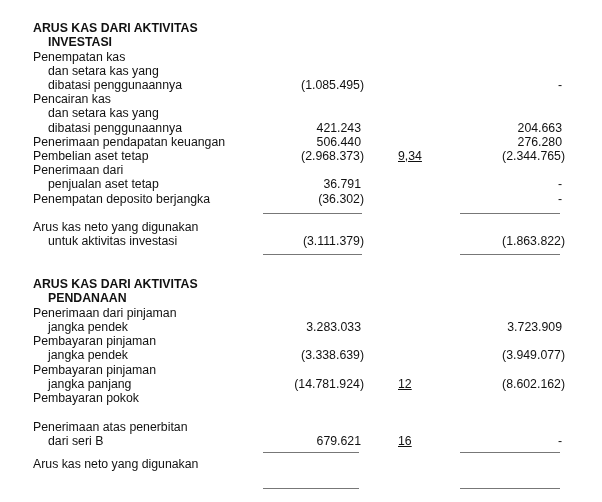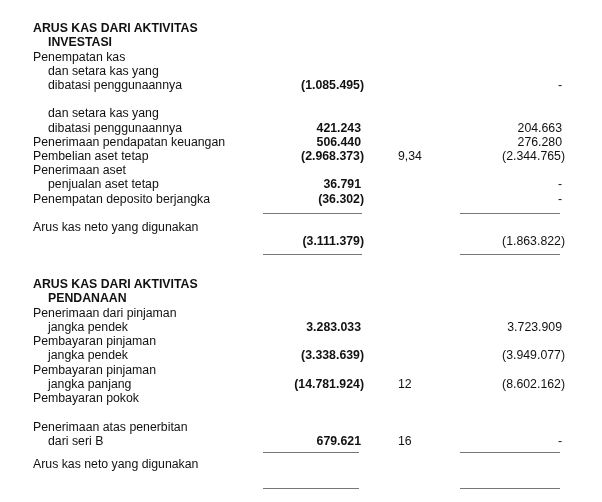--- a/index.html
+++ b/index.html
@@ -5,23 +5,23 @@
   html, body { margin: 0; padding: 0; background: #ffffff; }
   body {
     width: 602px; height: 502px; overflow: hidden; position: relative;
     font-family: "Liberation Sans", sans-serif; font-size: 12.3px; color: #111;
   }
   .doc { position: absolute; left: 0; top: 0; width: 602px; height: 502px; border-radius: 32px; }
   .row { position: absolute; left: 0; width: 602px; height: 14px; line-height: 14px; }
   .lbl { position: absolute; left: 33px; white-space: nowrap; }
   .lbl.ind { left: 48px; text-align: right; }
   .lbl.bold { font-weight: bold; }
-  .c1 { position: absolute; right: 241px; text-align: center; white-space: nowrap; font-weight: bold; }
+  .c1 { position: absolute; right: 241px; text-align: center; white-space: nowrap; }
   .c1.paren { right: 238px; }
-  .note { position: absolute; left: 398px; white-space: nowrap; }
+  .note { position: absolute; left: 398px; white-space: nowrap; text-decoration: underline; }
   .c2 { position: absolute; right: 40px; text-align: right; white-space: nowrap; }
   .c2.paren { right: 37px; }
   .rule { position: absolute; height: 1px; background: #777; }
   .r1 { left: 263px; width: 99px; }
   .r2 { left: 460px; width: 100px; }
   .r1b { left: 263px; width: 96px; }
   .r2b { left: 460px; width: 100px; }
 </style>
 </head>
 <body>
@@ -40,20 +40,23 @@
   </div>
   <div class="row" style="top:64px">
     <span class="lbl ind">dan setara kas yang</span>
   </div>
   <div class="row" style="top:78px">
     <span class="lbl ind">dibatasi penggunaannya</span>
     <span class="c1 paren">(1.085.495)</span>
     <span class="c2">-</span>
   </div>
 
+  <div class="row" style="top:92px">
+    <span class="lbl">Pencairan kas</span>
+  </div>
   <div class="row" style="top:106px">
     <span class="lbl ind">dan setara kas yang</span>
   </div>
   <div class="row" style="top:121px">
     <span class="lbl ind">dibatasi penggunaannya</span>
     <span class="c1">421.243</span>
     <span class="c2">204.663</span>
   </div>
 
   <div class="row" style="top:135px">
@@ -63,41 +66,42 @@
   </div>
 
   <div class="row" style="top:149px">
     <span class="lbl">Pembelian aset tetap</span>
     <span class="c1 paren">(2.968.373)</span>
     <span class="note">9,34</span>
     <span class="c2 paren">(2.344.765)</span>
   </div>
 
   <div class="row" style="top:163px">
-    <span class="lbl">Penerimaan aset</span>
+    <span class="lbl">Penerimaan dari</span>
   </div>
   <div class="row" style="top:177px">
     <span class="lbl ind">penjualan aset tetap</span>
     <span class="c1">36.791</span>
     <span class="c2">-</span>
   </div>
 
   <div class="row" style="top:192px">
     <span class="lbl">Penempatan deposito berjangka</span>
     <span class="c1 paren">(36.302)</span>
     <span class="c2">-</span>
   </div>
 
   <div class="rule r1" style="top:213px"></div>
   <div class="rule r2" style="top:213px"></div>
 
   <div class="row" style="top:220px">
     <span class="lbl">Arus kas neto yang digunakan</span>
   </div>
   <div class="row" style="top:234px">
+    <span class="lbl ind">untuk aktivitas investasi</span>
     <span class="c1 paren">(3.111.379)</span>
     <span class="c2 paren">(1.863.822)</span>
   </div>
 
   <div class="rule r1" style="top:254px"></div>
   <div class="rule r2" style="top:254px"></div>
 
   <div class="row" style="top:277px">
     <span class="lbl bold">ARUS KAS DARI AKTIVITAS</span>
   </div>

